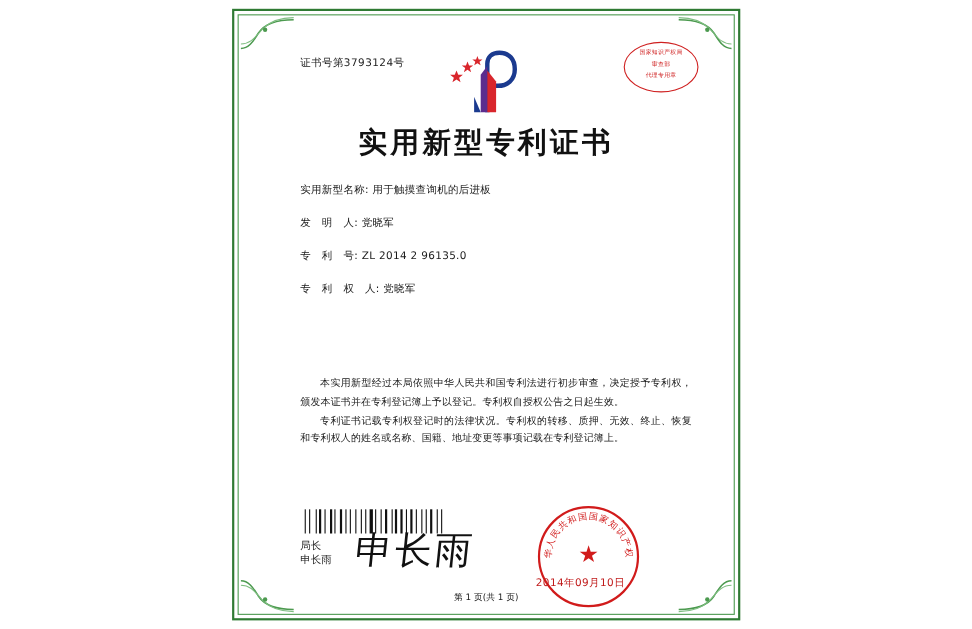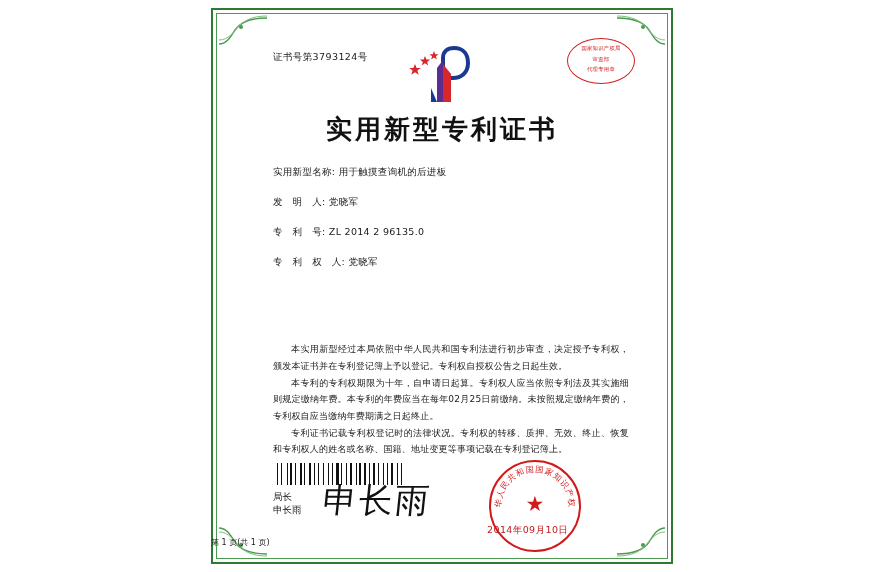--- a/index.html
+++ b/index.html
@@ -232,20 +232,21 @@
     top: 516px;
     color: #c01a1a;
     font-size: 9.5px;
     letter-spacing: 0.4px;
   }
 
   .page-footer {
     position: absolute;
     left: 0; right: 0;
     bottom: 16px;
+    text-align: center;
     font-size: 8px;
     color: #1a1a1a;
   }
 </style>
 </head>
 <body>
 
 <div id="certificate">
 
   <div class="border-outer"></div>
@@ -311,21 +312,20 @@
         <span class="field-value">ZL 2014 2 96135.0</span>
       </div>
       <div class="field-row">
         <span class="field-label">专　利　权　人:</span>
         <span class="field-value">党晓军</span>
       </div>
     </div>
 
     <div class="body-text">
       <p>本实用新型经过本局依照中华人民共和国专利法进行初步审查，决定授予专利权，颁发本证书并在专利登记簿上予以登记。专利权自授权公告之日起生效。</p>
-      <p>本专利的专利权期限为十年，自申请日起算。专利权人应当依照专利法及其实施细则规定缴纳年费。本专利的年费应当在每年02月25日前缴纳。未按照规定缴纳年费的，专利权自应当缴纳年费期满之日起终止。</p>
       <p>专利证书记载专利权登记时的法律状况。专利权的转移、质押、无效、终止、恢复和专利权人的姓名或名称、国籍、地址变更等事项记载在专利登记簿上。</p>
     </div>
 
     <div class="barcode" id="barcode">
         <i style="width:1px;"></i>
         <i style="width:2px;background:transparent;"></i>
         <i style="width:1px;"></i>
         <i style="width:3px;background:transparent;"></i>
         <i style="width:1px;"></i>
         <i style="width:1px;background:transparent;"></i>

